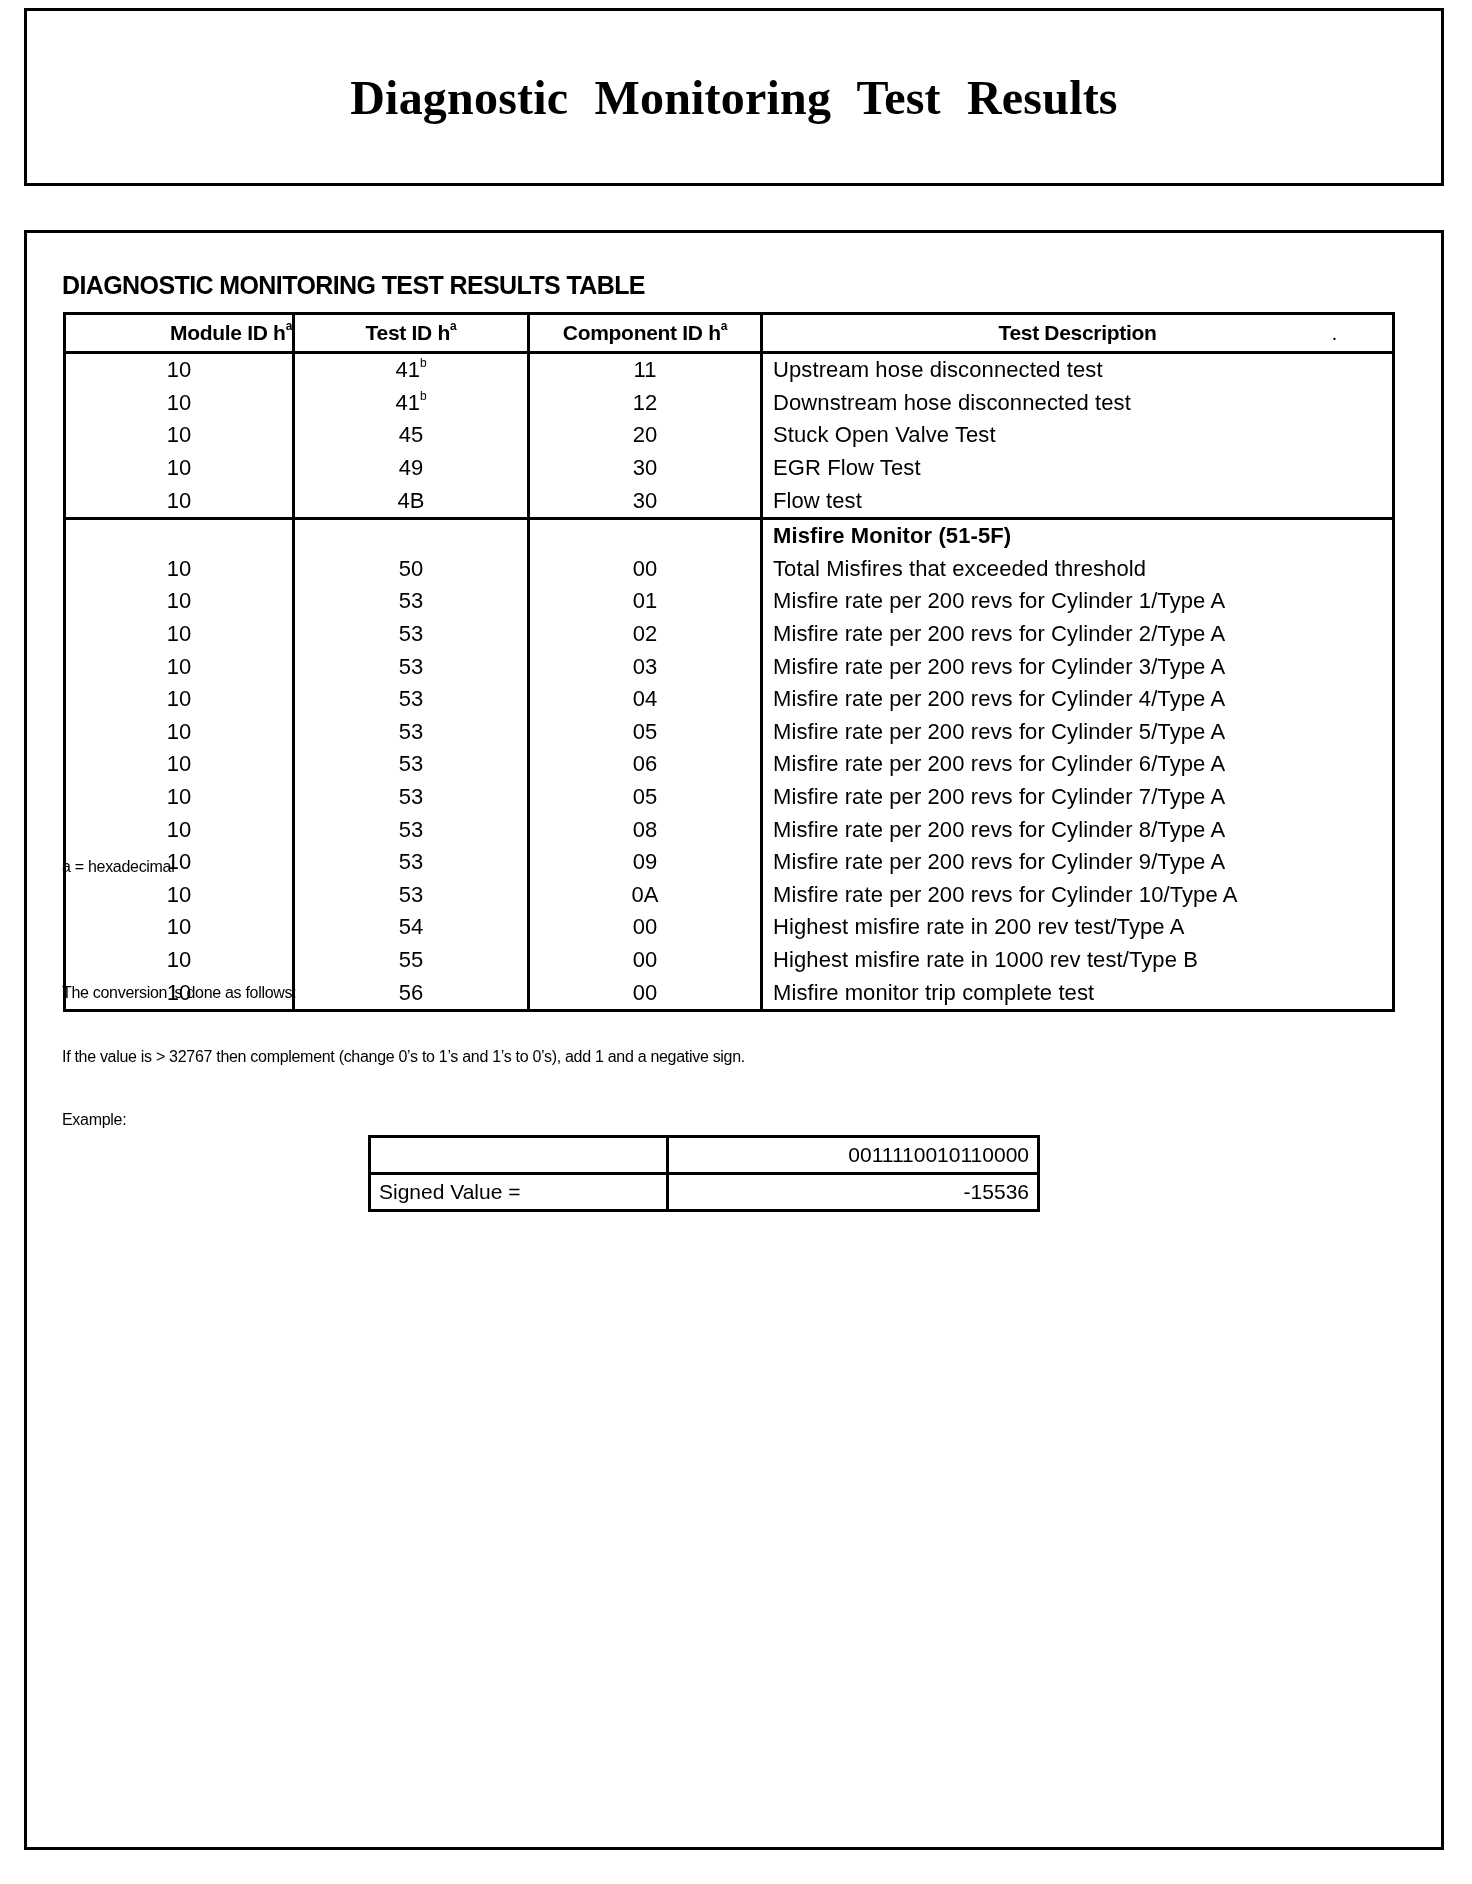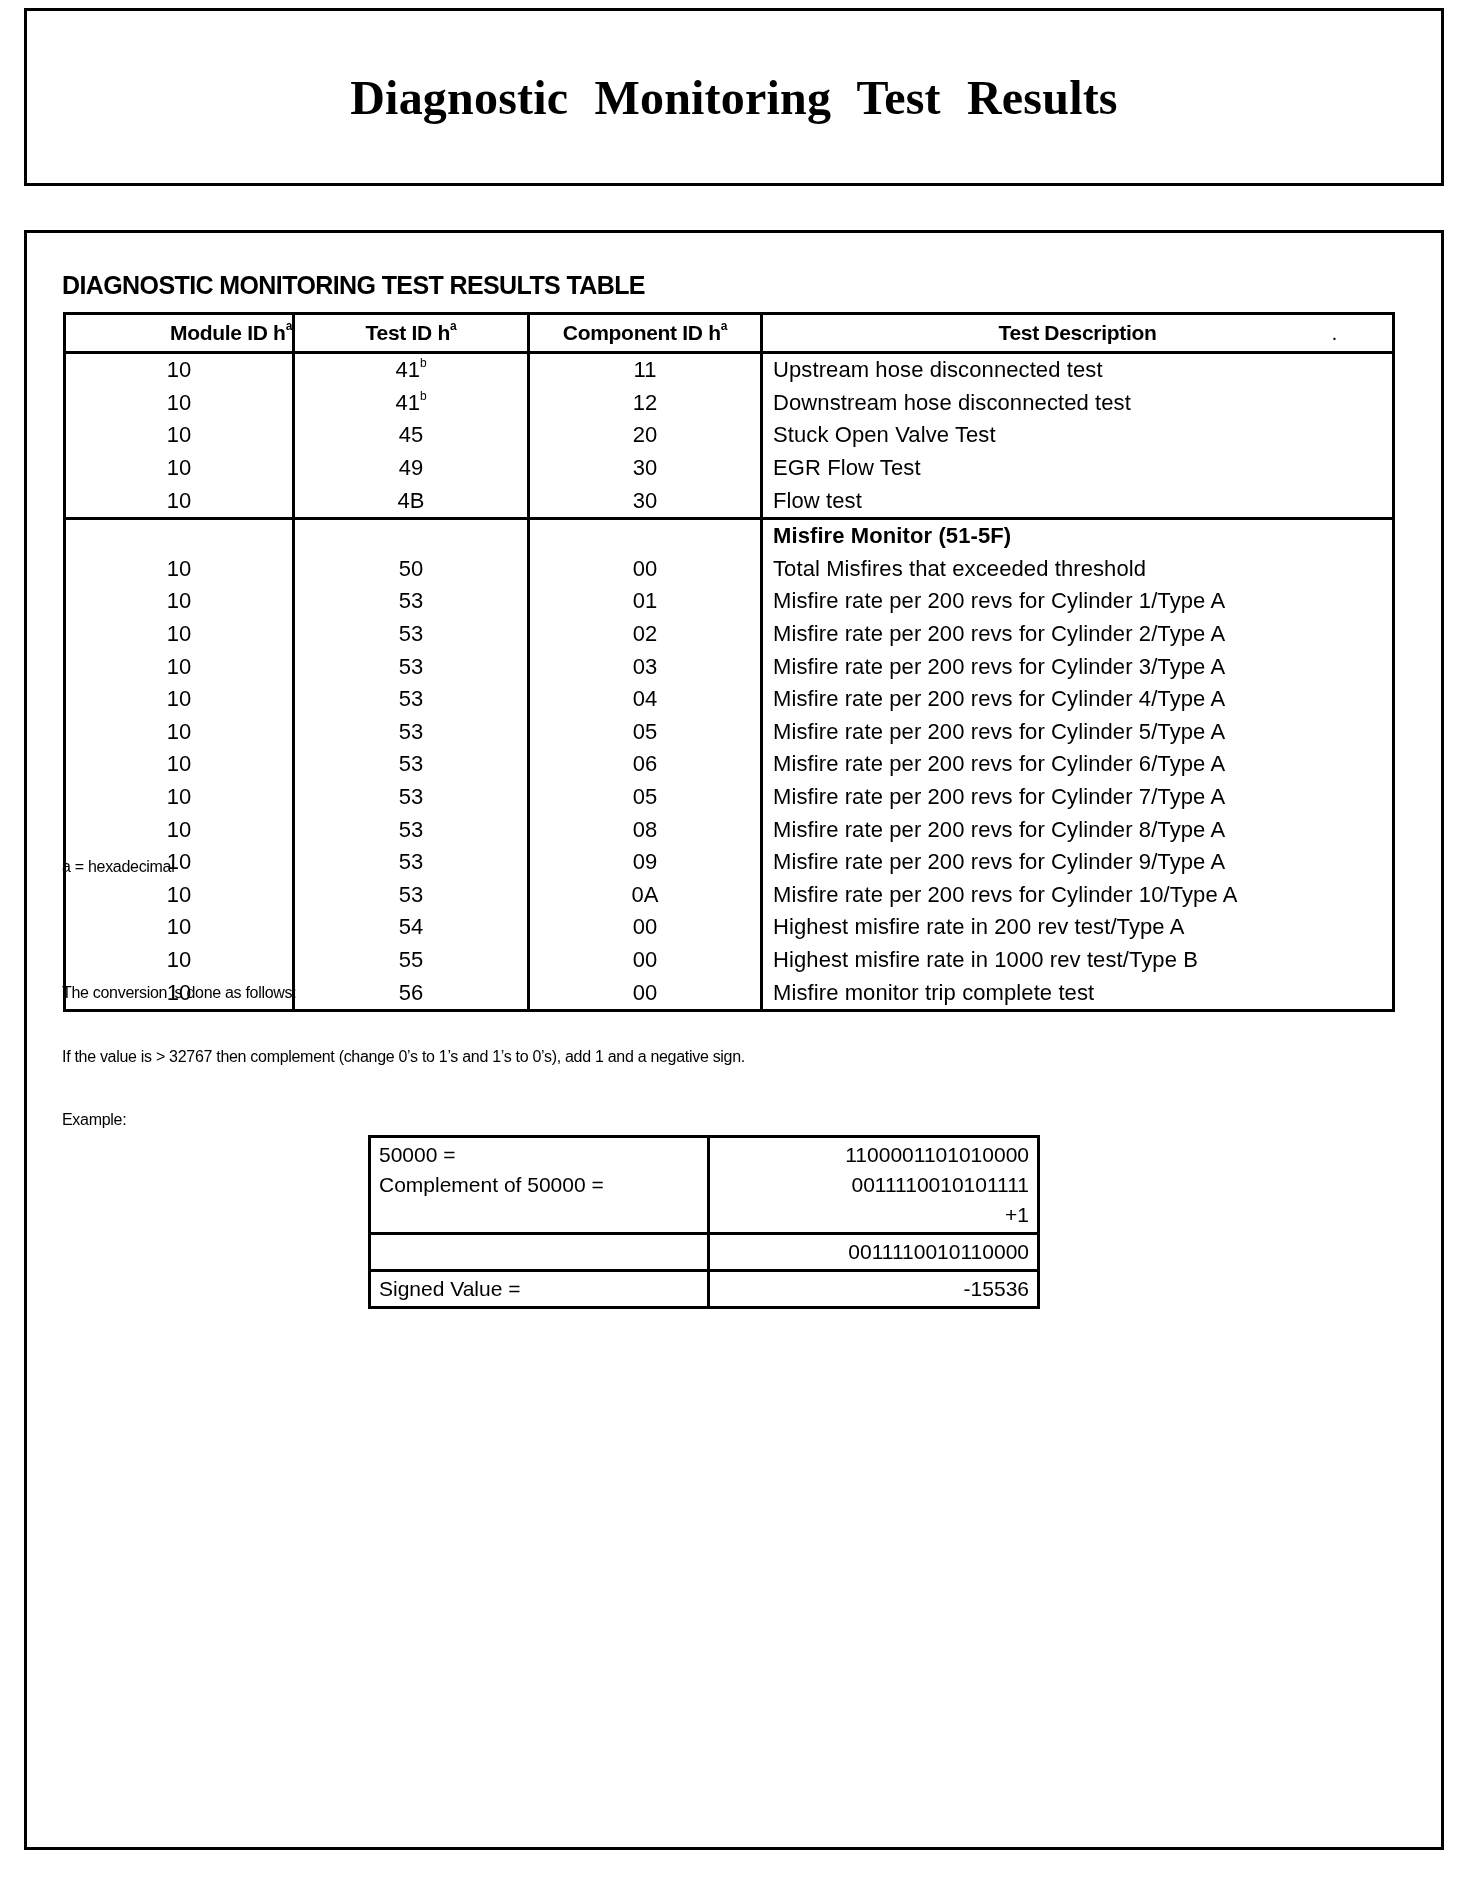--- a/index.html
+++ b/index.html
@@ -193,32 +193,20 @@
   </table>
 
   <div class="note" style="top:625px">a =  hexadecimal</div>
   <div class="note" style="top:751px">The conversion is done as follows:</div>
   <div class="note" style="top:815px">If the value is &gt; 32767 then complement (change 0’s to 1’s and 1’s to 0’s), add 1 and a negative sign.</div>
   <div class="note" style="top:878px">Example:</div>
 </div>
 
 <table class="example">
   <tbody>
-      <tr>
-    <td style="width:320px">
-      <div class="ln">50000 =</div>
-      <div class="ln">Complement of 50000 =</div>
-      <div class="ln"></div>
-    </td>
-    <td class="r">
-      <div class="ln">1100001101010000</div>
-      <div class="ln">0011110010101111</div>
-      <div class="ln">+1</div>
-    </td>
-  </tr>
   <tr>
     <td></td>
     <td class="r">
           <div class="ln">0011110010110000</div>
         </td>
   </tr>
   <tr>
     <td>
           <div class="ln">Signed Value =</div>
         </td>

